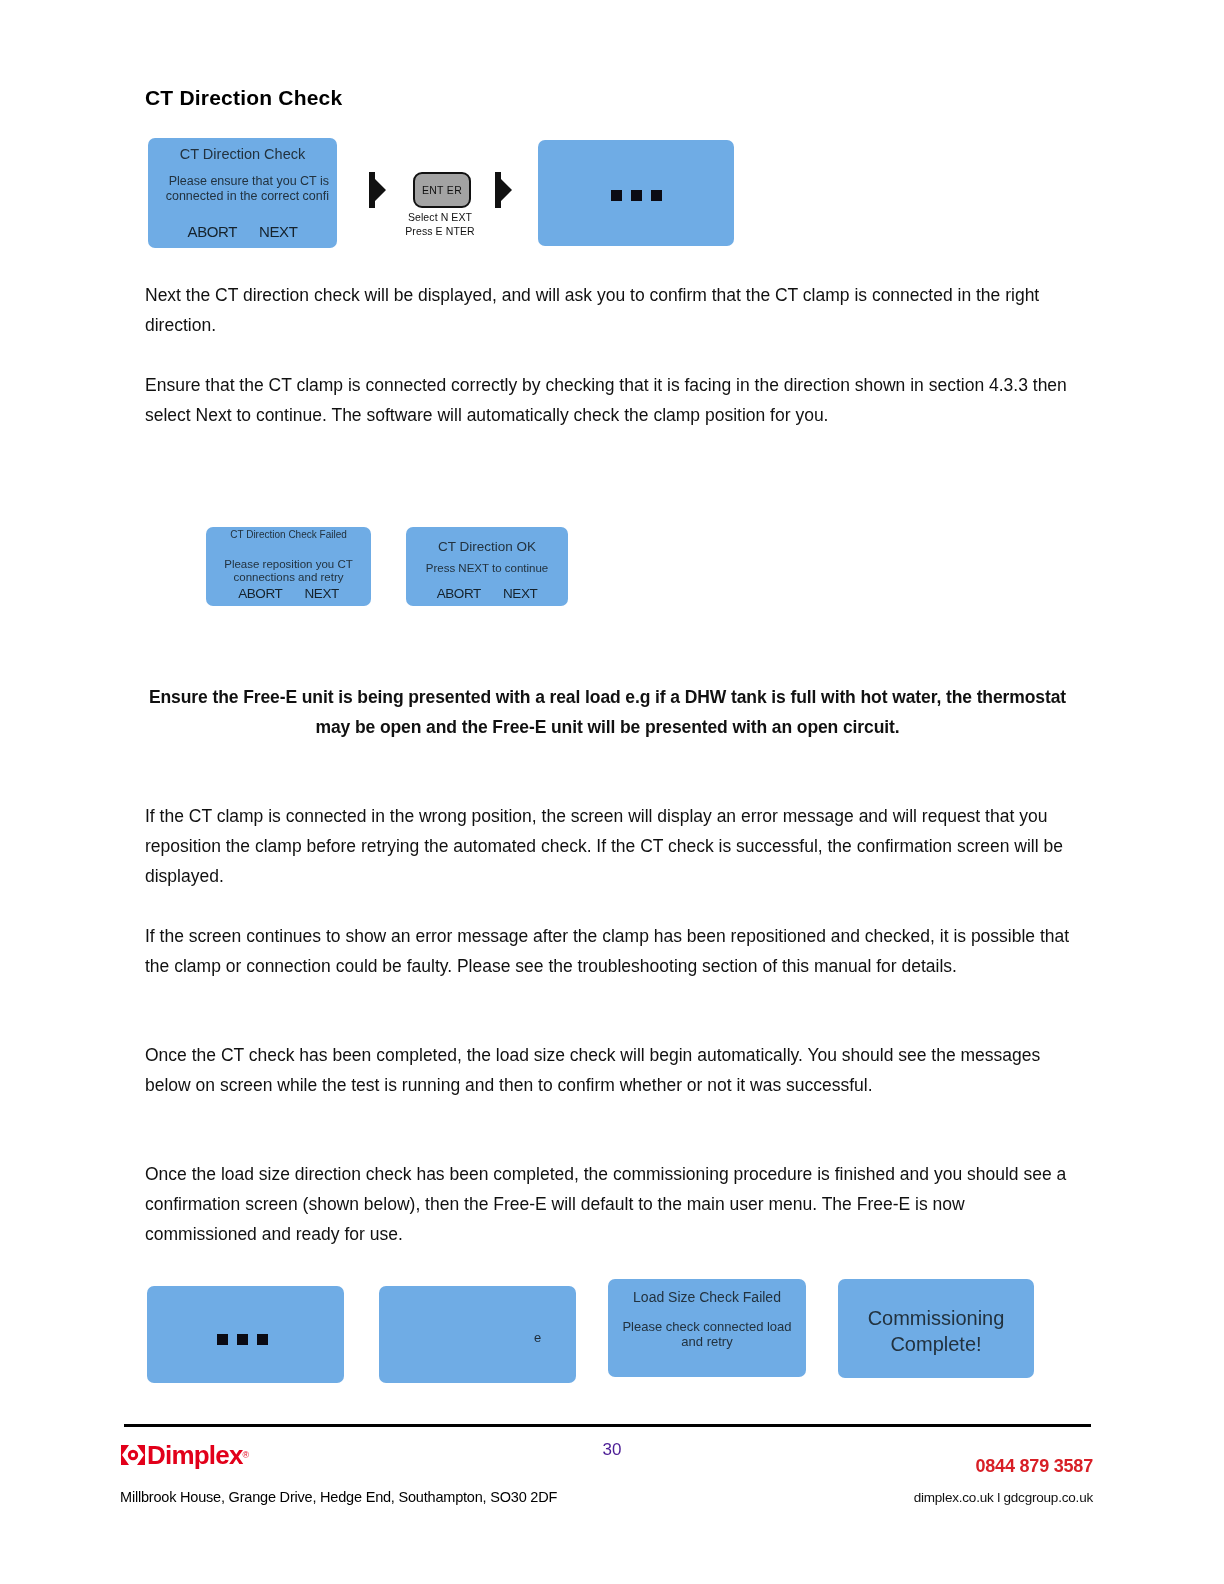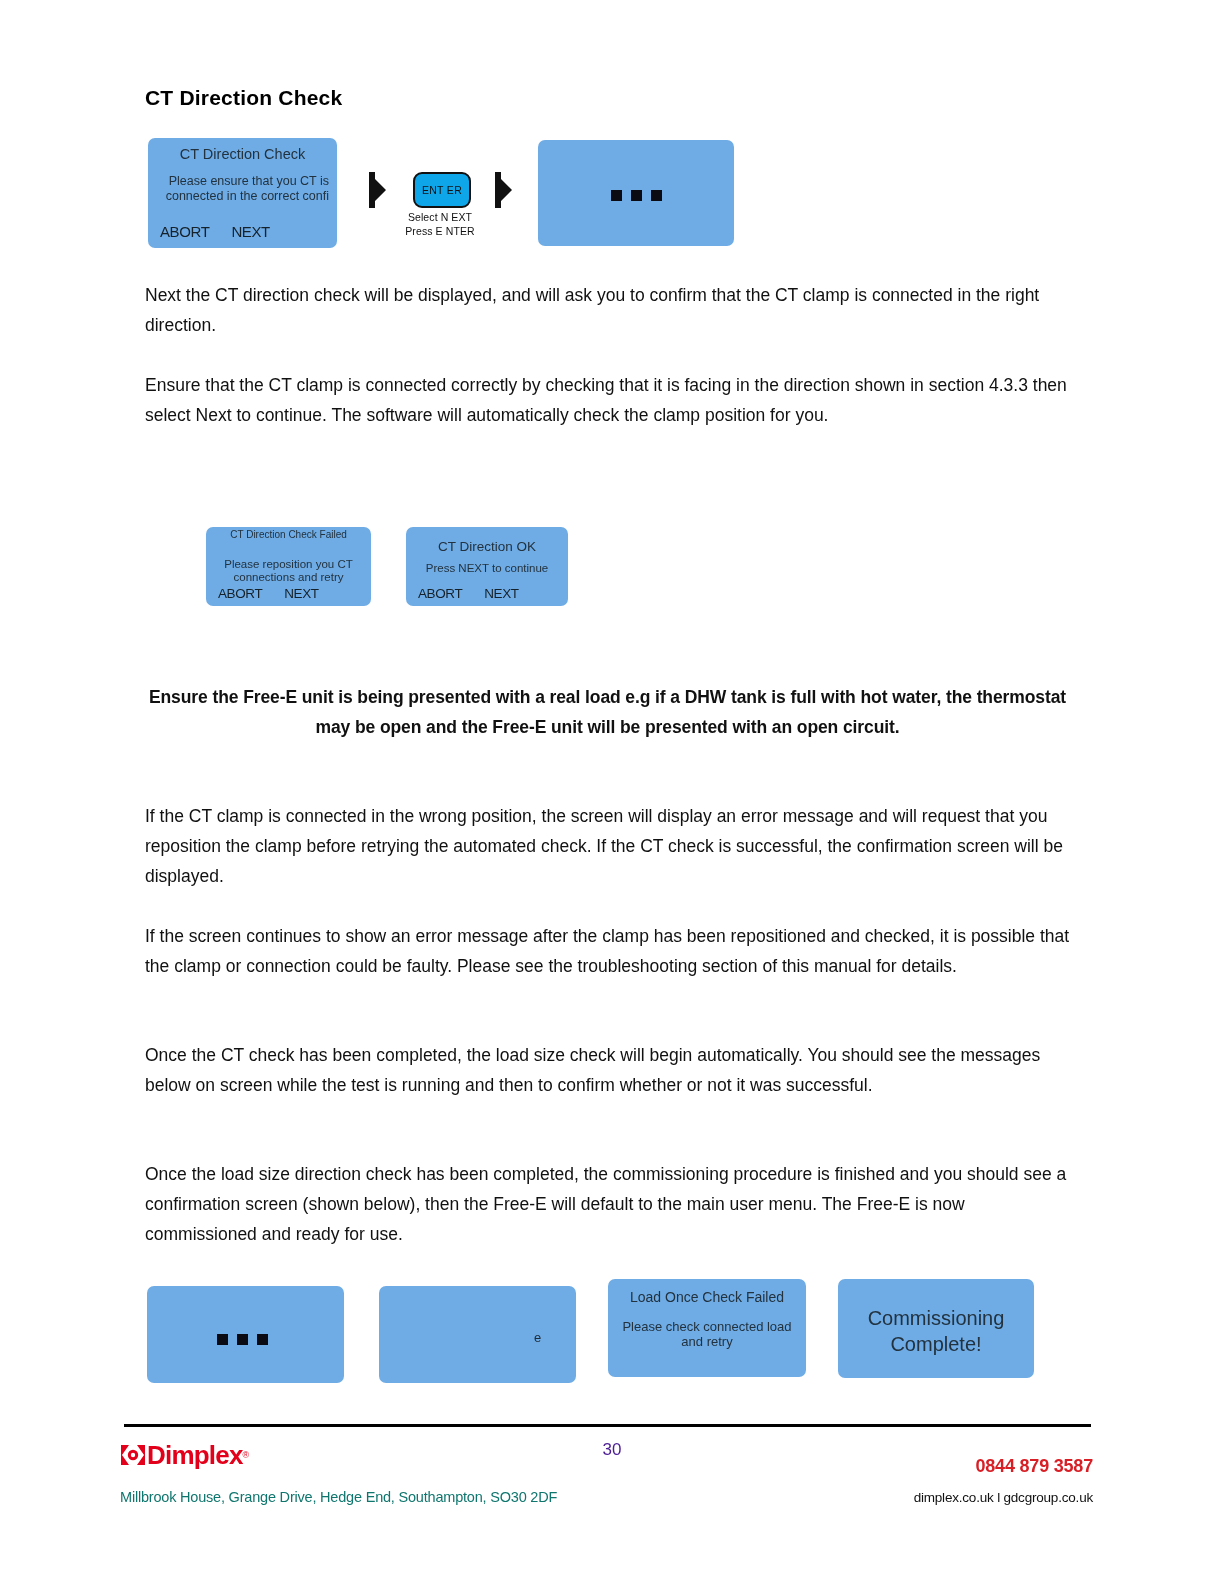--- a/index.html
+++ b/index.html
@@ -72,21 +72,21 @@
     font-size: 12.5px;
     line-height: 15px;
     color: #22323f;
   }
   .lcd-softkeys {
     position: absolute;
     left: 12px;
     right: 12px;
     bottom: 8px;
     display: flex;
-    justify-content: flex-start;
+    justify-content: center;
     font-size: 15px;
     font-weight: normal;
     color: #15222c;
     font-family: "Liberation Sans", sans-serif;
     gap: 22px;
   }
   .lcd-softkeys span {
     letter-spacing: -0.4px;
   }
 
@@ -113,21 +113,21 @@
   
   .arrow {
     position: absolute;
     width: 17px;
     height: 40px;
   }
   .enter-key {
     position: absolute;
     border: 2.5px solid #111;
     border-radius: 9px;
-    background: #0ea5e9;
+    background: #a3a3a3;
     display: flex;
     align-items: center;
     justify-content: center;
     font-size: 10.5px;
     letter-spacing: 0.3px;
     color: #111;
   }
   .enter-caption {
     position: absolute;
     text-align: center;
@@ -178,21 +178,21 @@
   .logo-tm {
     font-size: 9px;
     color: #E2001A;
     vertical-align: super;
   }
   .footer-address {
     position: absolute;
     left: 120px;
     top: 1489px;
     font-size: 14.5px;
-    color: #0f766e;
+    color: #000000;
     letter-spacing: -0.2px;
   }
   .footer-phone {
     position: absolute;
     right: 131px;
     top: 1456px;
     font-size: 18px;
     font-weight: bold;
     color: #D81F26;
     letter-spacing: -0.2px;
@@ -296,21 +296,21 @@
         <i></i>
         <i></i>
     </div>
   </div>
 
   <div class="lcd" style="left:379px; top:1286px; width:197px; height:97px;">
     <div class="stray-e" style="left:155px; top:44px;">e</div>
   </div>
 
   <div class="lcd" style="left:608px; top:1279px; width:198px; height:98px;">
-    <div class="lcd-title" style="top:10px; font-size:14px;">Load Once Check Failed</div>
+    <div class="lcd-title" style="top:10px; font-size:14px;">Load Size Check Failed</div>
     <div class="lcd-body" style="top:40px; font-size:13px; line-height:15px;">Please check connected load and retry</div>
   </div>
 
   <div class="lcd" style="left:838px; top:1279px; width:196px; height:99px;">
     <div class="lcd-title" style="top:26px; font-size:20px; line-height:26px; padding:0 10px;">Commissioning Complete!</div>
   </div>
 
   <div class="footer-rule"></div>
   <div class="page-number">30</div>
 

